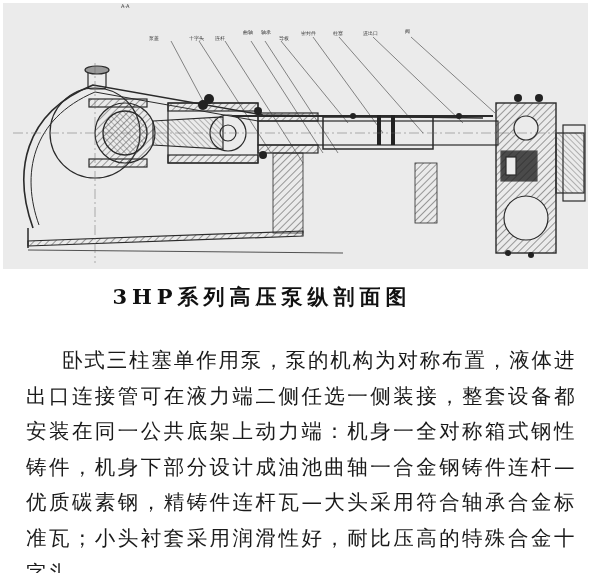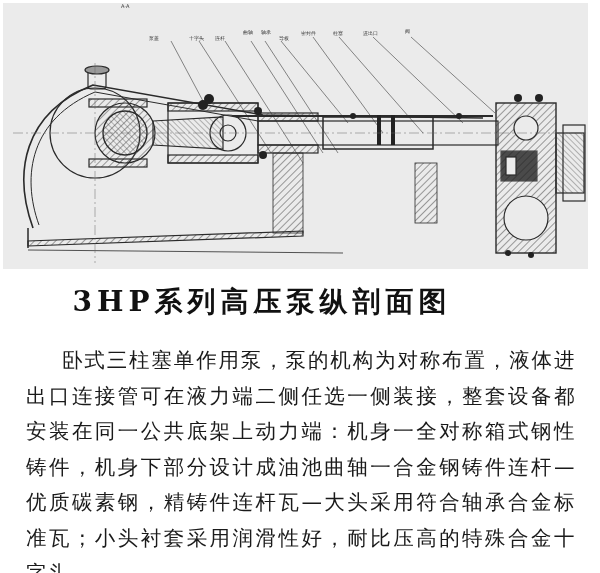--- a/index.html
+++ b/index.html
@@ -5,21 +5,21 @@
   html, body { margin: 0; padding: 0; background: #ffffff; }
   body { width: 600px; height: 573px; position: relative; overflow: hidden;
          font-family: "DejaVu Sans", "Liberation Sans", sans-serif; }
   .figure { position: absolute; left: 3px; top: 3px; width: 585px; height: 266px;
             background: #ebebeb; overflow: hidden; }
   .figure svg { position: absolute; left: 0; top: 0; }
   .lbl { position: absolute; font-size: 5px; color: #333; white-space: nowrap;
          font-family: "DejaVu Sans", sans-serif; }
   .title { position: absolute; left: 0; width: 524px; top: 283px; text-align: center;
            font-family: "DejaVu Serif", "Liberation Serif", serif; font-weight: bold;
-           font-size: 28px; letter-spacing: 5px; color: #111; }
+           font-size: 21px; letter-spacing: 5px; color: #111; }
   .body-text { position: absolute; left: 26px; top: 343px; width: 550px;
                font-size: 20.5px; line-height: 35.5px; letter-spacing: 1.6px;
                color: #1a1a1a; text-indent: 36px; margin: 0; text-align: justify;
                font-family: "DejaVu Sans", sans-serif; }
 </style>
 </head>
 <body>
 
 <div class="figure">
   <svg width="585" height="266" viewBox="0 0 585 266">

